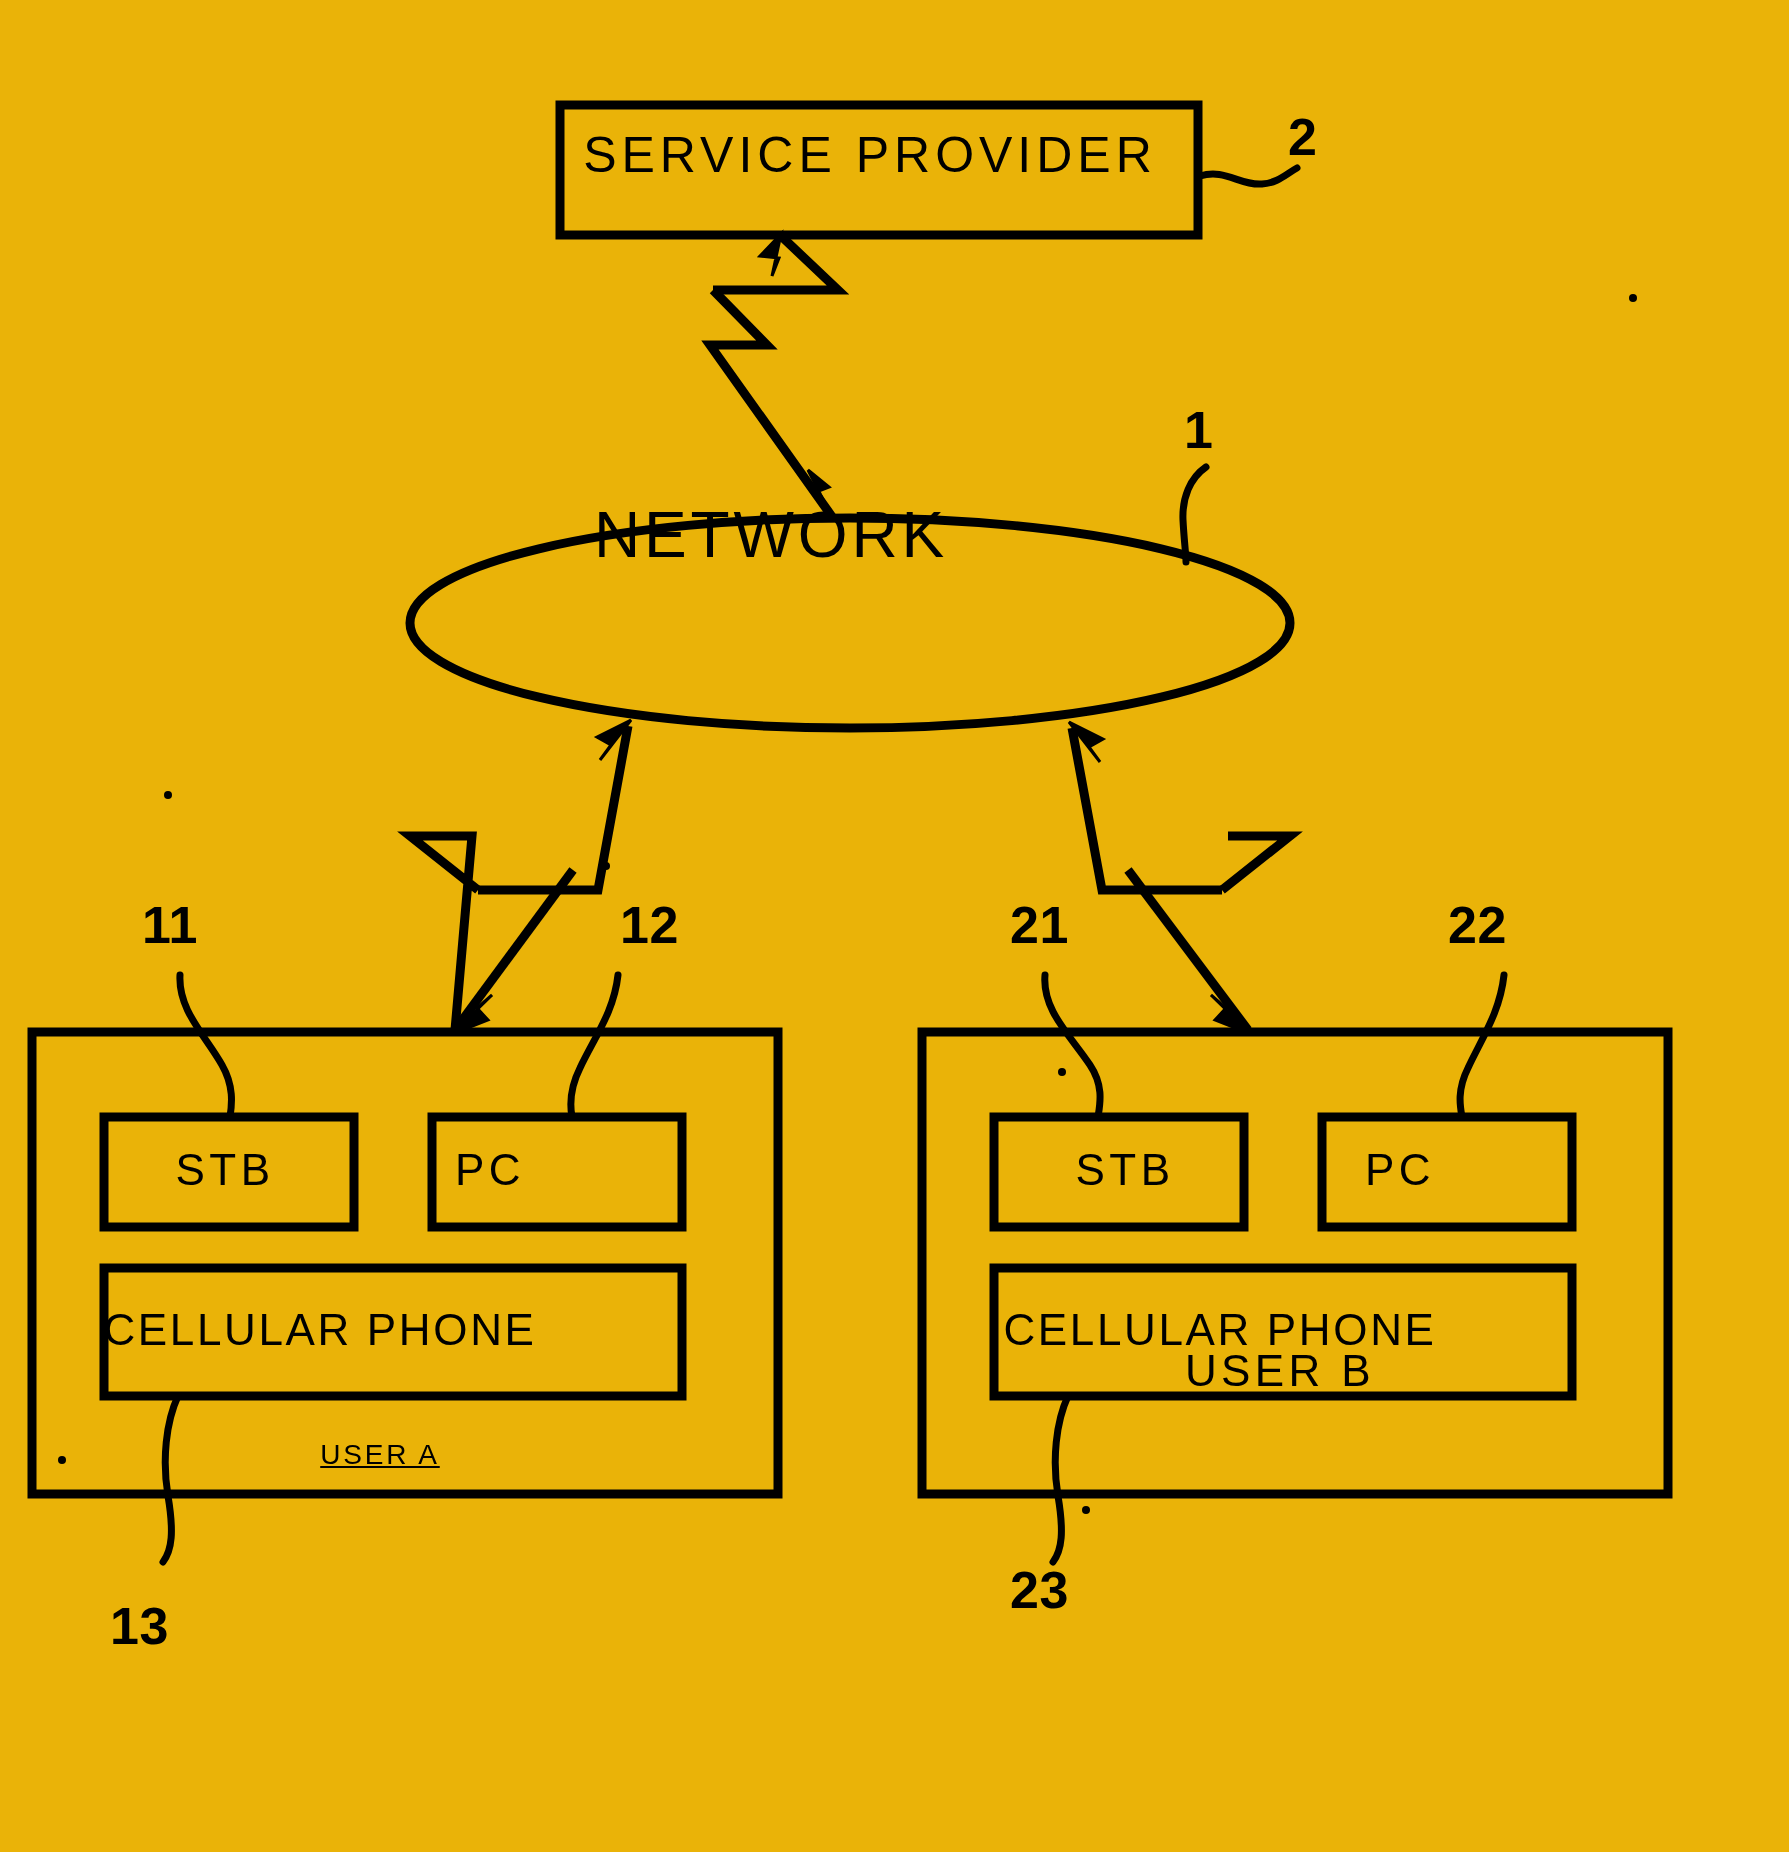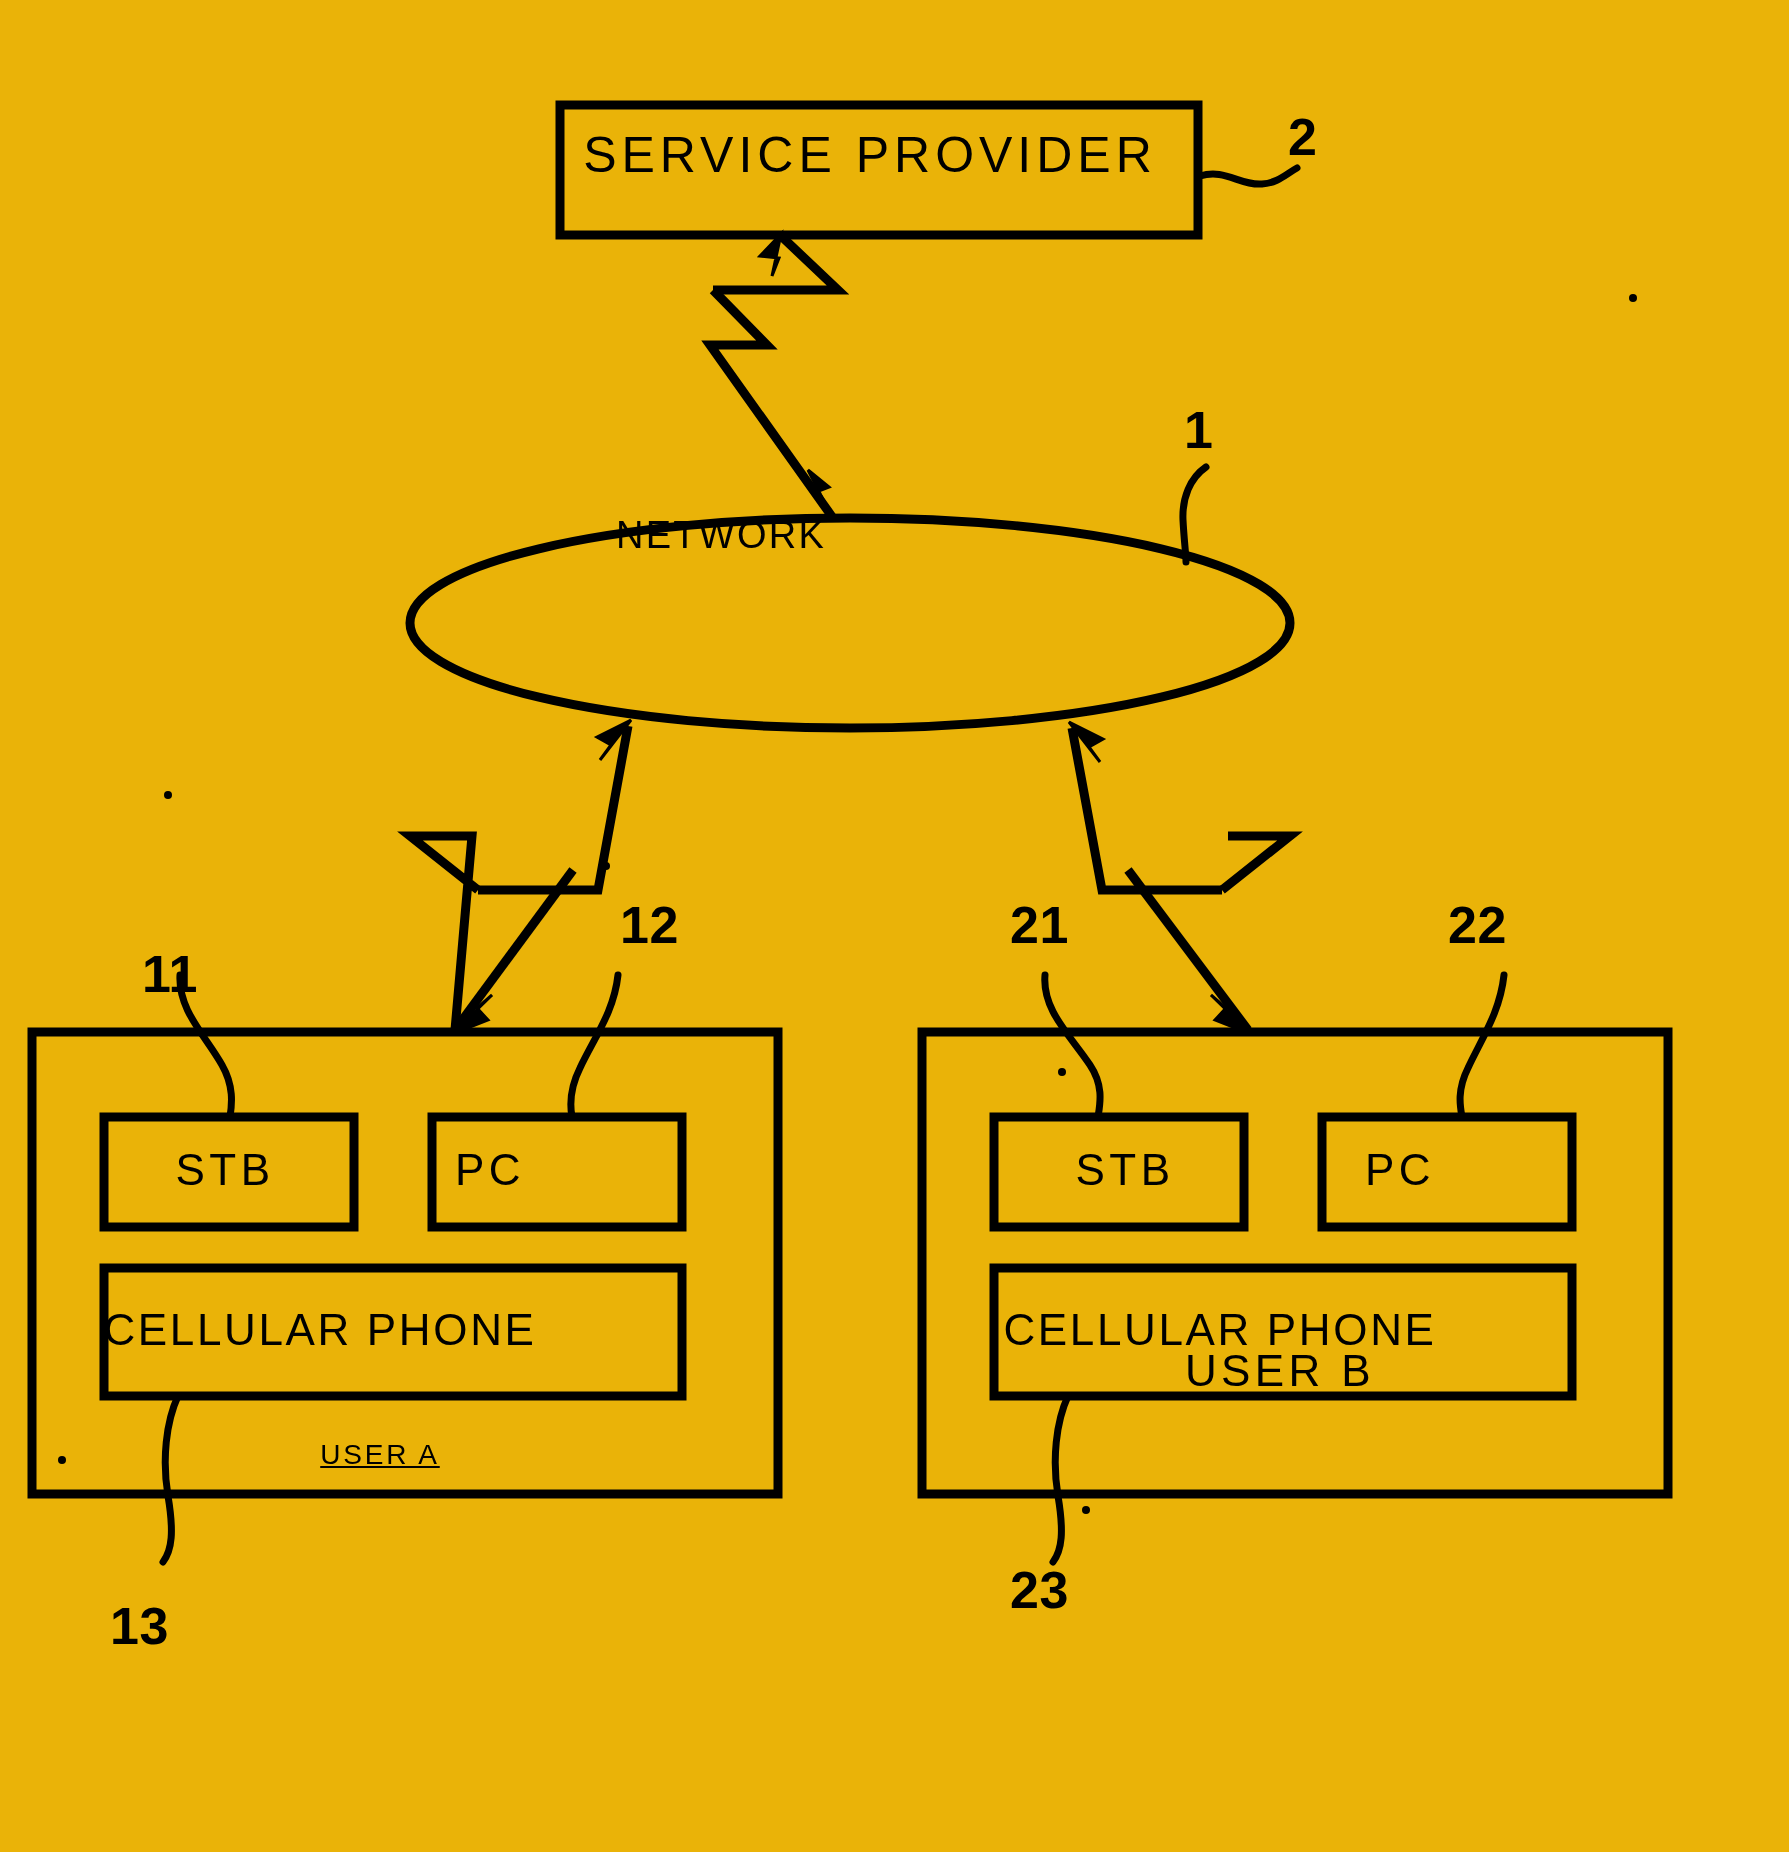--- a/index.html
+++ b/index.html
@@ -42,35 +42,35 @@
     position: absolute;
     color: #000000;
     font-family: "Liberation Sans", sans-serif;
     font-weight: 700;
     font-size: 52px;
     letter-spacing: 0.01em;
     white-space: nowrap;
   }
   
   #sp-label      { left: 560px; top: 105px;  width: 620px; height: 100px; font-size: 50px; letter-spacing: 0.10em; }
-  #net-label     { left: 571px; top: 495px;  width: 300px; height: 80px;  font-size: 38px; letter-spacing: 0.06em; text-align: center; }
+  #net-label     { left: 621px; top: 495px;  width: 300px; height: 80px;  font-size: 64px; letter-spacing: 0.06em; text-align: center; }
 
   #a-stb-label   { left: 100px; top: 1120px; width: 250px; height: 100px; font-size: 44px; letter-spacing: 0.10em; }
   #a-pc-label    { left: 380px; top: 1120px; width: 220px; height: 100px; font-size: 44px; letter-spacing: 0.10em; }
   #a-cell-label  { left: 100px; top: 1270px; width: 440px; height: 120px; font-size: 44px; letter-spacing: 0.06em; }
   #a-user-label  { left: 100px; top: 1415px; width: 560px; height: 80px;  font-size: 28px; letter-spacing: 0.10em; text-decoration: underline; }
 
   #b-stb-label   { left: 1000px; top: 1120px; width: 250px; height: 100px; font-size: 44px; letter-spacing: 0.10em; }
   #b-pc-label    { left: 1290px; top: 1120px; width: 220px; height: 100px; font-size: 44px; letter-spacing: 0.10em; }
   #b-cell-label  { left: 1000px; top: 1270px; width: 440px; height: 120px; font-size: 44px; letter-spacing: 0.06em; }
   #b-user-label  { left: 1000px; top: 1331px; width: 560px; height: 80px;  font-size: 44px; letter-spacing: 0.10em; }
 
   #ref-2  { left: 1288px; top: 107px; }
   #ref-1  { left: 1184px; top: 400px; }
-  #ref-11 { left: 142px;  top: 944px; }
+  #ref-11 { left: 142px;  top: 895px; }
   #ref-12 { left: 620px;  top: 895px; }
   #ref-21 { left: 1010px; top: 895px; }
   #ref-22 { left: 1448px; top: 895px; }
   #ref-13 { left: 110px;  top: 1560px; margin-top: 36px; }
   #ref-23 { left: 1010px; top: 1560px; }
 </style>
 </head>
 <body>
 
 <div id="page">

